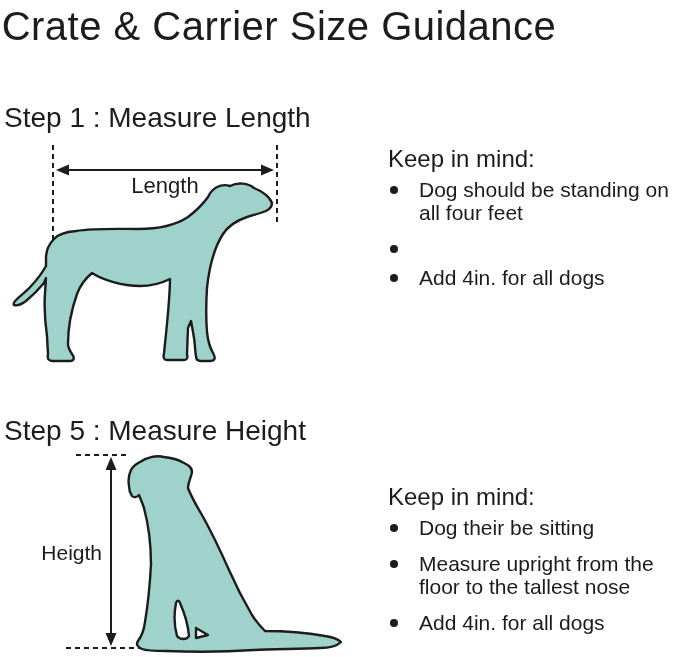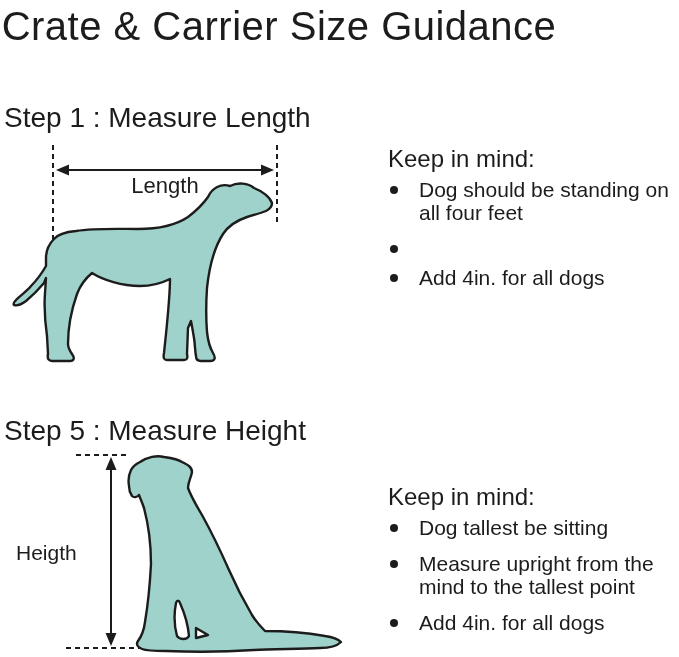--- a/index.html
+++ b/index.html
@@ -50,21 +50,21 @@
   #length-label {
     left: 105px; top: 141px;
     width: 120px;
     text-align: center;
     font-size: 22px;
     margin-top: 32px;
   }
   #heigth-label {
     left: 16px; top: 541px;
     width: 86px;
-    text-align: left;
+    text-align: right;
     font-size: 21px;
   }
 
   .keep-in-mind {
     position: absolute;
     left: 388px;
     width: 288px;
   }
   #kim-1 { top: 147px; }
   #kim-2 { top: 485px; }
@@ -221,26 +221,26 @@
          M196,183
          L208,190
          L196,193 Z"></path>
   </svg>
   <div class="measure-label" id="heigth-label">Heigth</div>
 
   <div class="keep-in-mind" id="kim-2">
     <div class="kim-heading">Keep in mind:</div>
     <div class="kim-bullet">
       <span class="kim-dot"></span>
-      <span class="kim-text">Dog tallest be sitting</span>
+      <span class="kim-text">Dog their be sitting</span>
     </div>
     <div class="kim-bullet">
       <span class="kim-dot"></span>
       <span class="kim-text">Measure upright from the
-mind to the tallest point</span>
+floor to the tallest nose</span>
     </div>
     <div class="kim-bullet">
       <span class="kim-dot"></span>
       <span class="kim-text">Add 4in. for all dogs</span>
     </div>
   </div>
 
 </div>
 
 </body></html>

